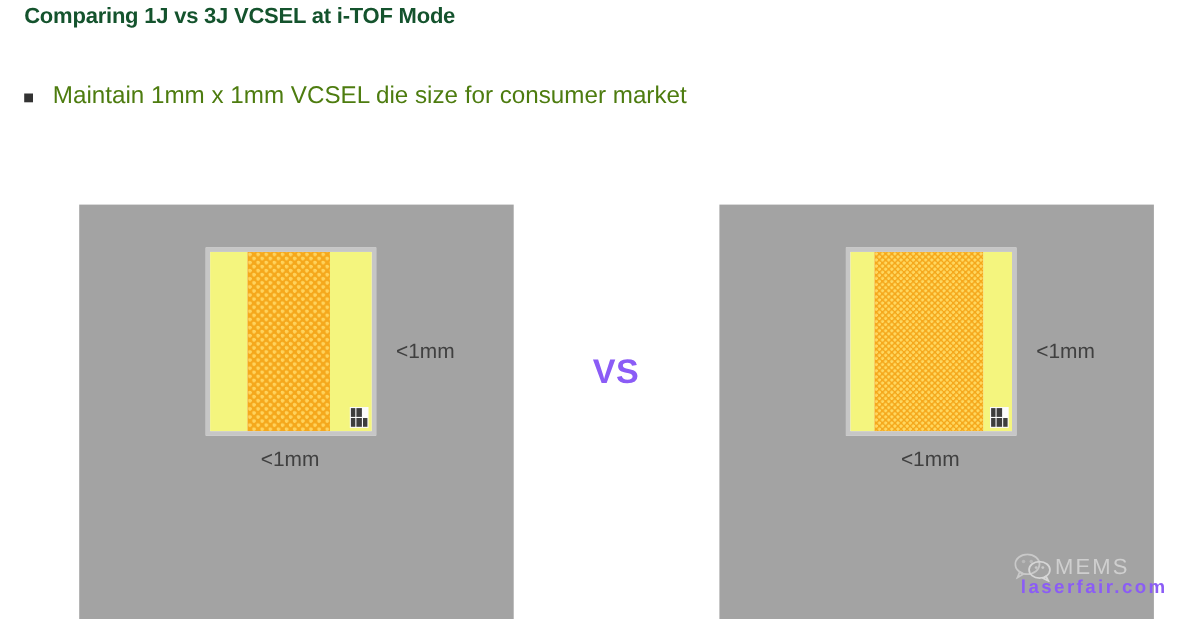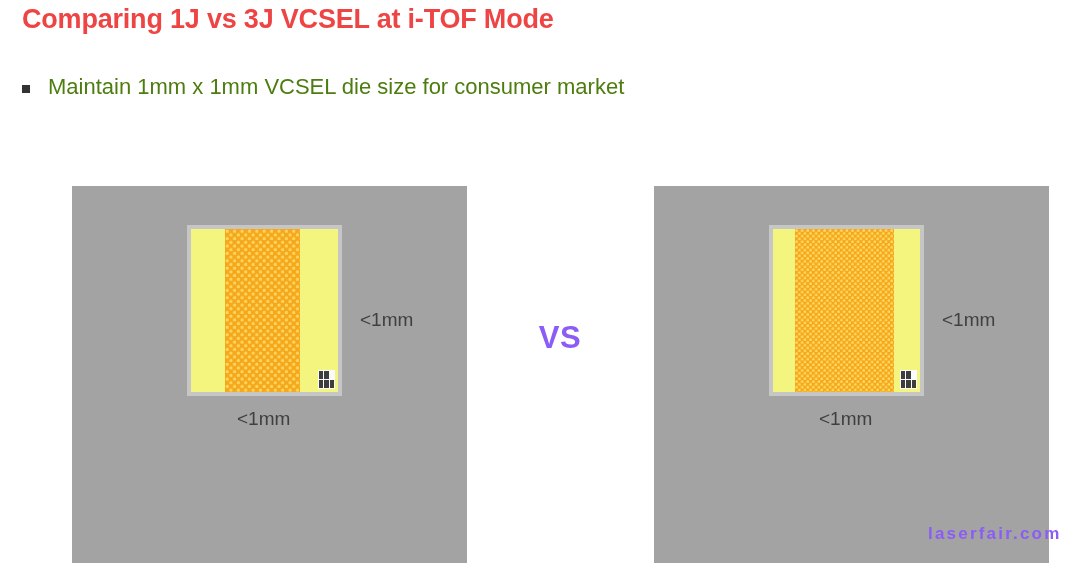--- a/index.html
+++ b/index.html
@@ -14,23 +14,23 @@
     overflow: hidden;
     font-family: "Liberation Sans", sans-serif;
     -webkit-font-smoothing: antialiased;
   }
 
   
   .slide-title {
     position: absolute;
     left: 22px;
     top: 4px;
-    font-size: 27px;
-    font-weight: bold;
-    color: #ef4444;
+    font-size: 20px;
+    font-weight: bold;
+    color: #14532d;
     letter-spacing: -0.2px;
     white-space: nowrap;
   }
 
   .bullet-row {
     position: absolute;
     left: 22px;
     top: 74px;
     display: flex;
     align-items: flex-start;
@@ -254,14 +254,27 @@
     </div>
   </div>
 
   <div class="dim dim-side" style="left:288px;">&lt;1mm</div>
 
   <div class="dim dim-bottom" style="left:165px;">&lt;1mm</div>
 
 </div>
 
 <div class="watermark">
+  <div class="wm-top">
+    <svg class="wm-wechat" width="34" height="26" viewBox="0 0 34 26">
+      <ellipse cx="12" cy="10" rx="11" ry="9" fill="none" stroke="#c9c9c9" stroke-width="1.6"></ellipse>
+      <path d="M5 17 L3 22 L8 19 Z" fill="none" stroke="#c9c9c9" stroke-width="1.6"></path>
+      <circle cx="8.5" cy="7.5" r="1.6" fill="#b9b9b9"></circle>
+      <circle cx="15.5" cy="7.5" r="1.6" fill="#b9b9b9"></circle>
+      <ellipse cx="23" cy="15" rx="9.5" ry="7.5" fill="none" stroke="#d6d6d6" stroke-width="1.6"></ellipse>
+      <path d="M29 21 L31 25 L26.5 22.8 Z" fill="none" stroke="#d6d6d6" stroke-width="1.6"></path>
+      <circle cx="20" cy="13" r="1.3" fill="#c9c9c9"></circle>
+      <circle cx="26" cy="13" r="1.3" fill="#c9c9c9"></circle>
+    </svg>
+    <span class="wm-mems">MEMS</span>
+  </div>
   <div class="wm-url">laserfair.com</div>
 </div>
 
 </body></html>

